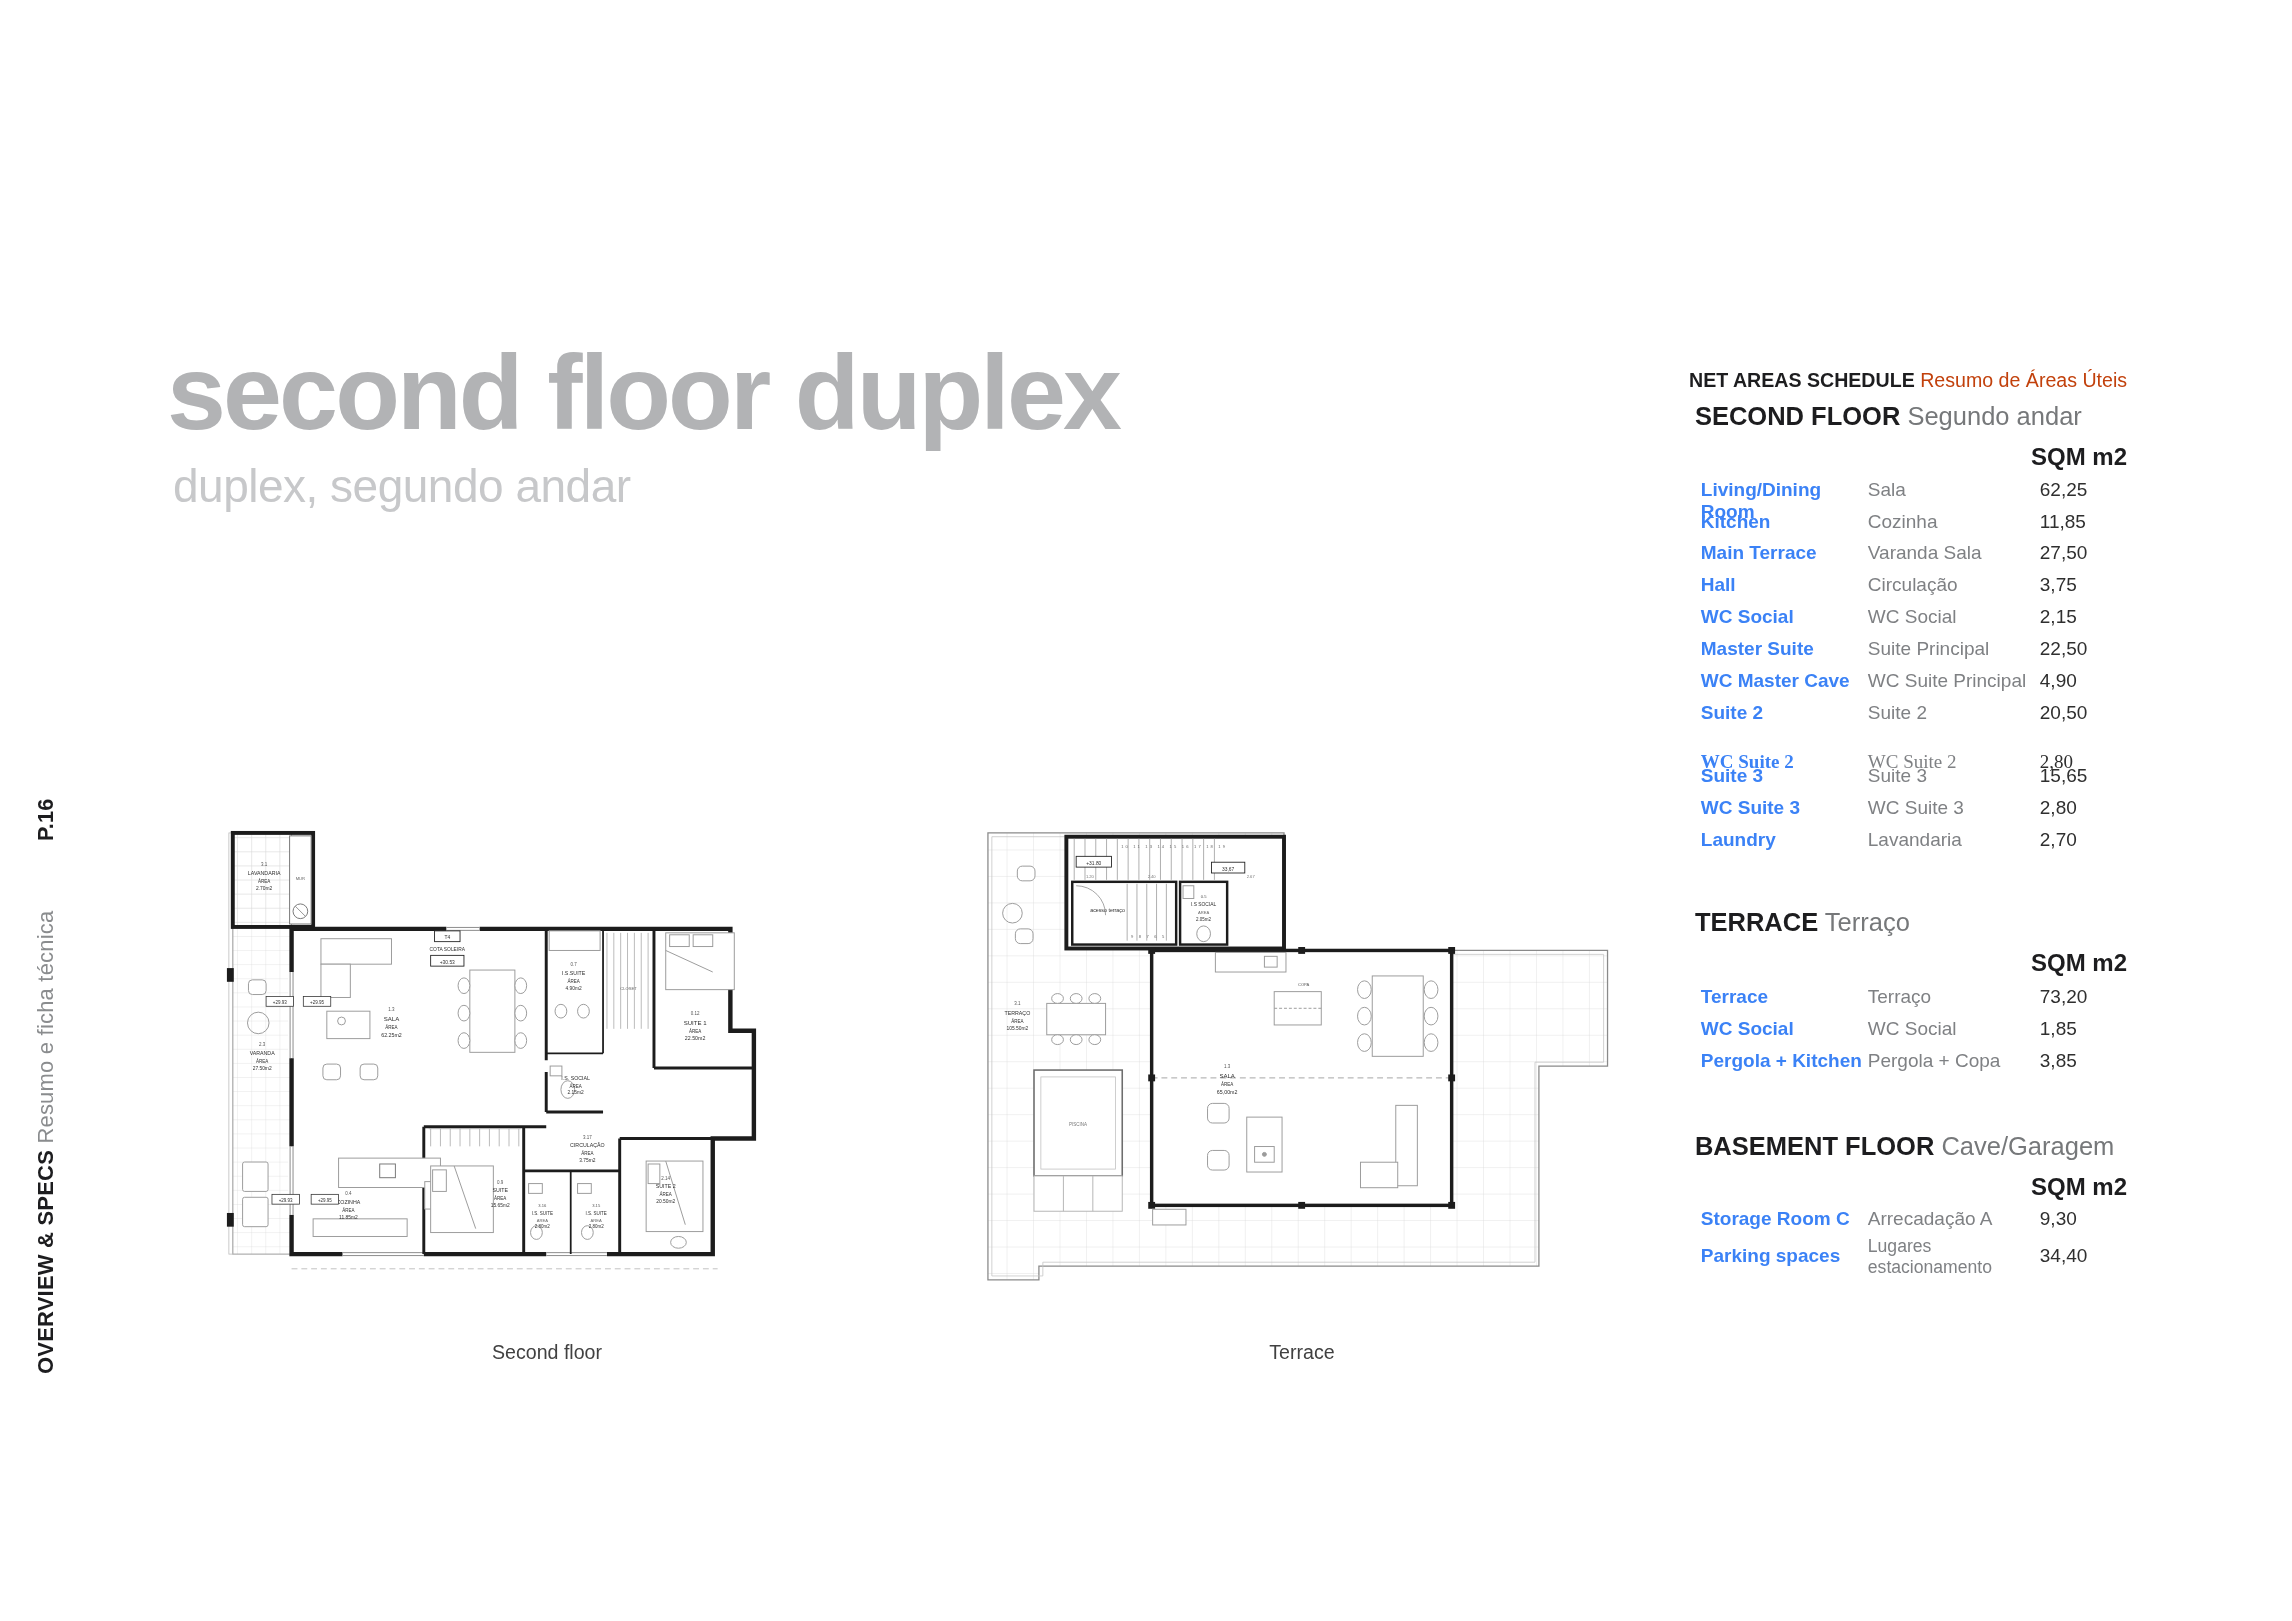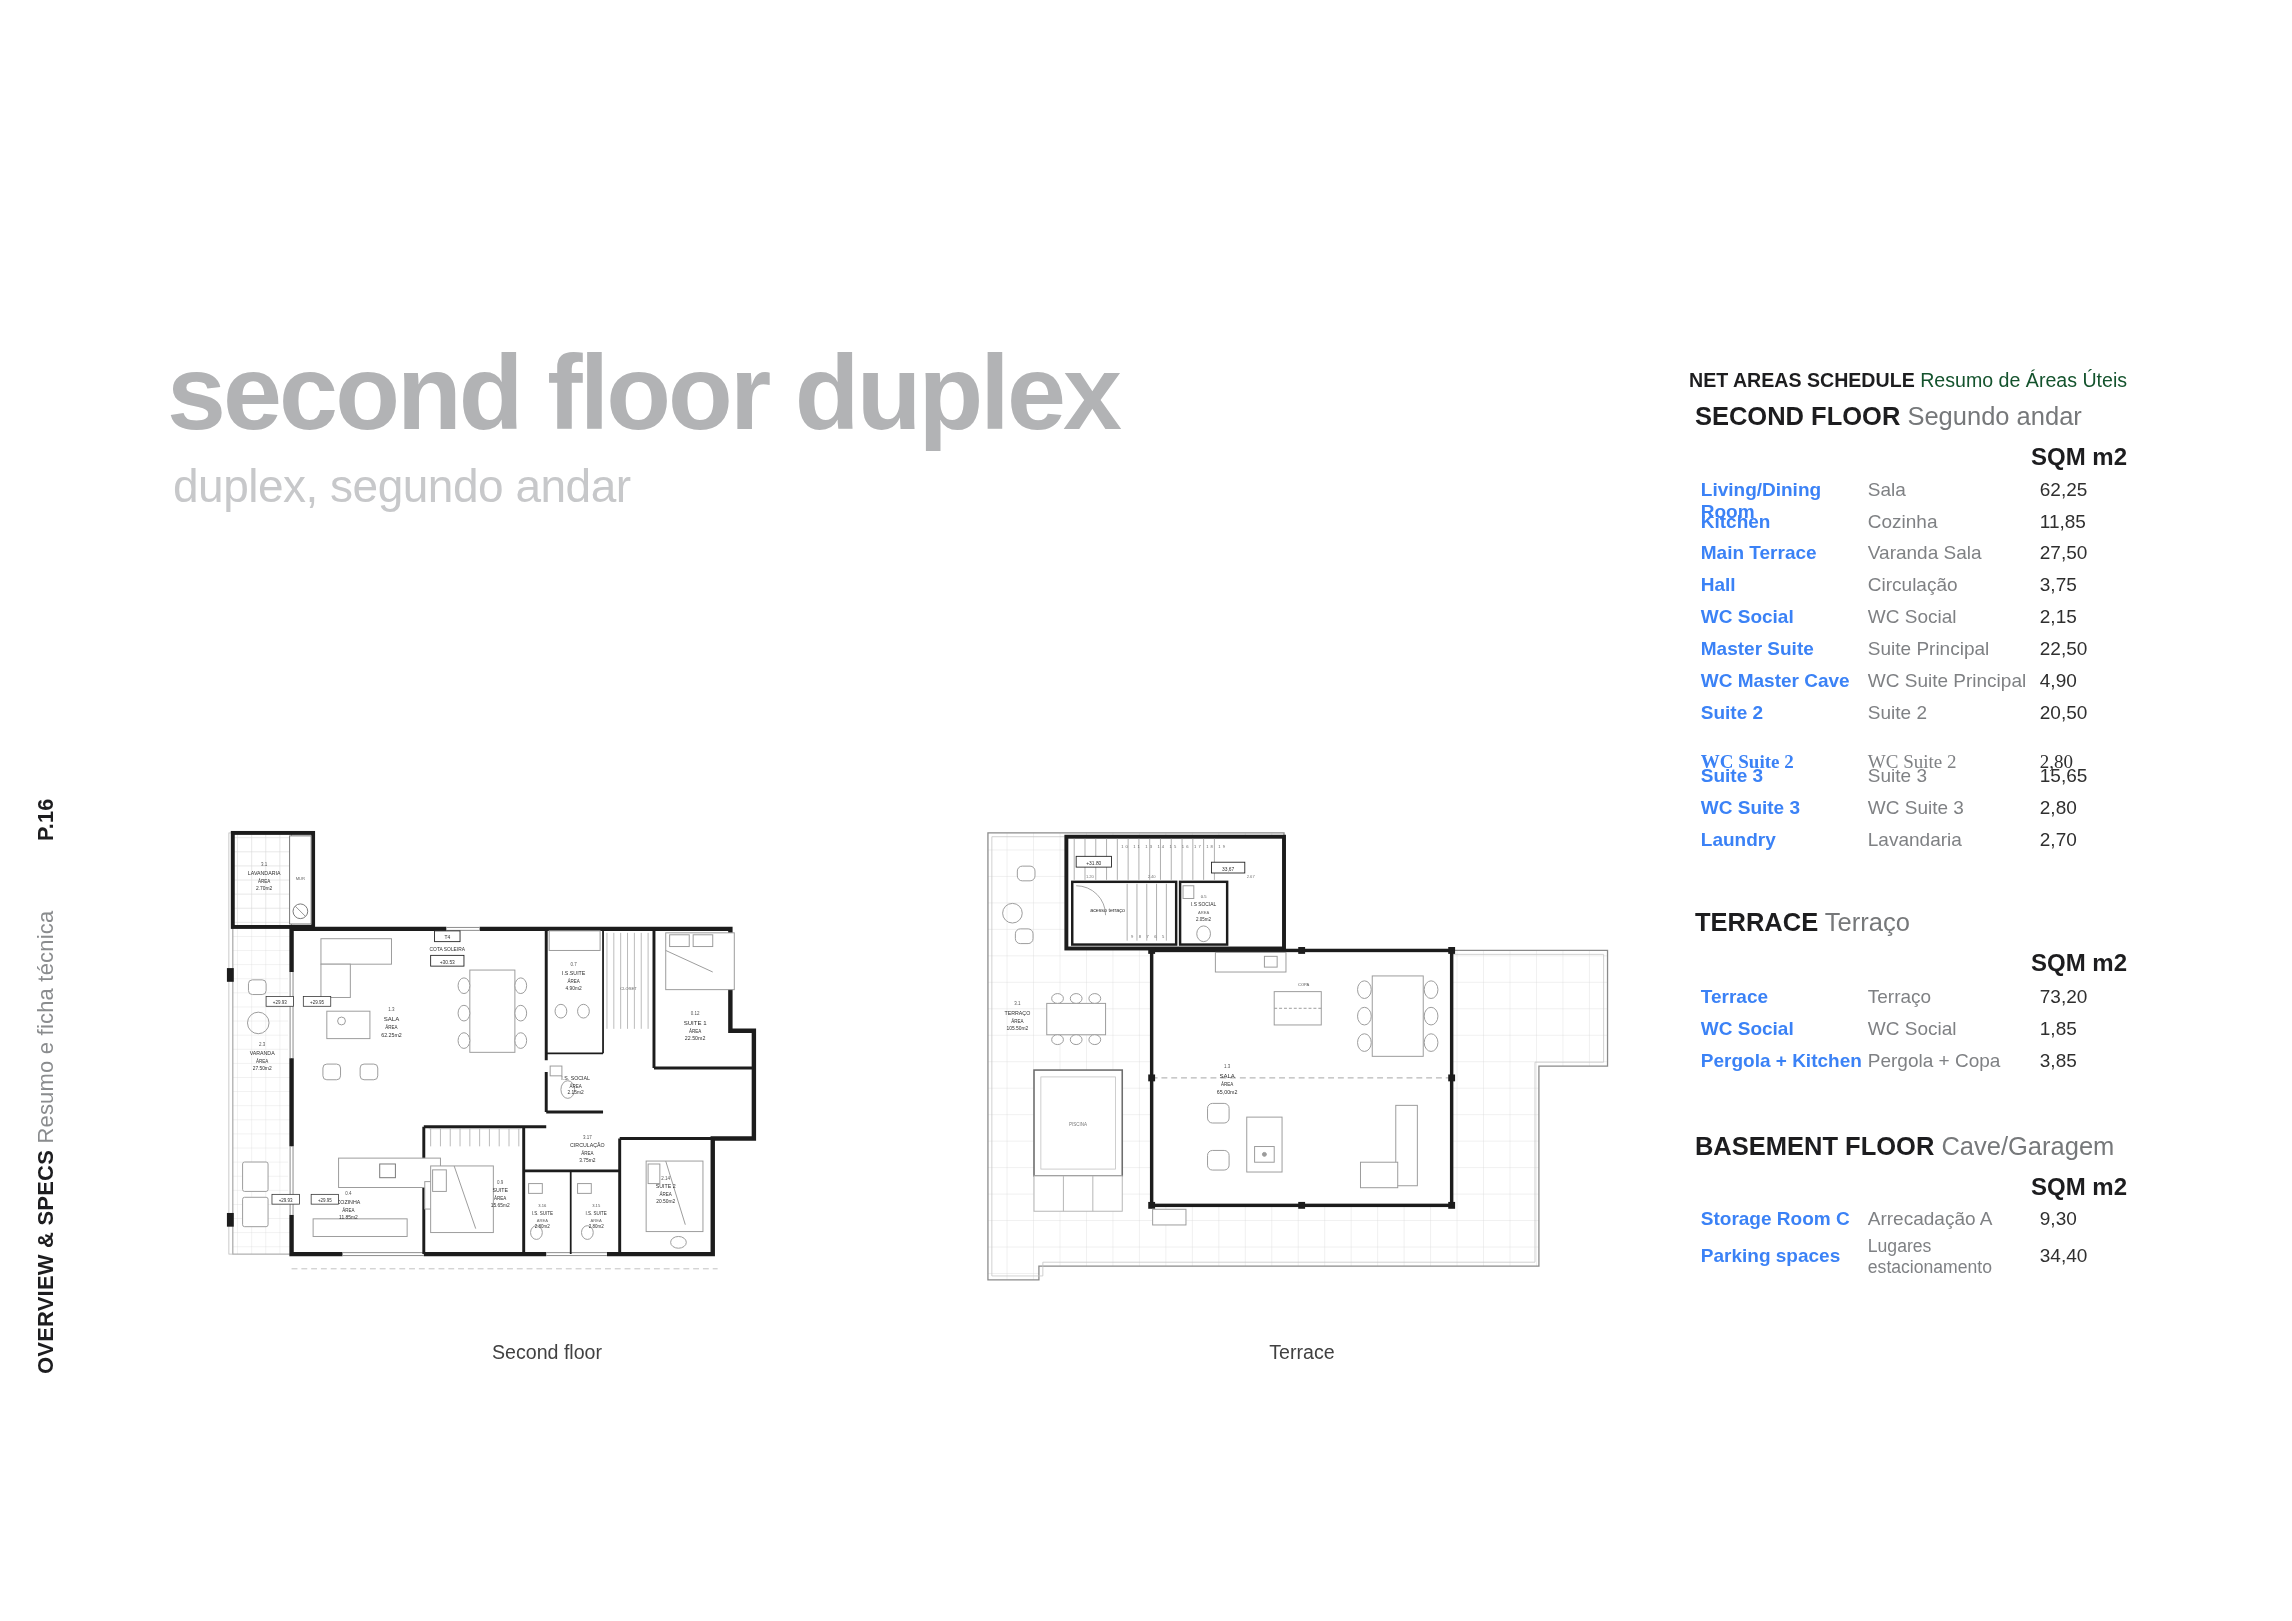--- a/index.html
+++ b/index.html
@@ -35,21 +35,21 @@
   .t55{font-size:5.4px;}
   .t60{font-size:6.2px;}
   .tc{fill:#555;}
   .tg{fill:#777;}
 
   
   #schedule{position:absolute;left:1689px;top:369px;width:443px;height:931px;}
   #schedule .abs{position:absolute;left:0;right:0;}
   .sched-title{font-size:19.6px;}
   .sched-title .en{font-weight:bold;color:#1d1d1f;}
-  .sched-title .pt{color:#14532d;}
+  .sched-title .pt{color:#c2410c;}
   .sec-head{font-size:25.5px;padding-left:5.9px;}
   .sec-head .en{font-weight:bold;color:#1d1d1f;}
   .sec-head .pt{color:#76787a;}
   .unit{font-size:24px;font-weight:bold;color:#1d1d1f;position:absolute;left:342px;text-align:right;}
   .row{position:absolute;left:11.8px;right:0;display:flex;font-size:19px;}
   .row .c-en{width:167px;font-weight:bold;color:#3b82f6;}
   .row .c-pt{width:172px;color:#7f8184;}
   .row .c-sq{color:#2f2f2f;text-align:center;}
   .row.small-pt .c-pt{font-size:17.6px;line-height:1.18;margin-top:-8.8px;}
 </style>

